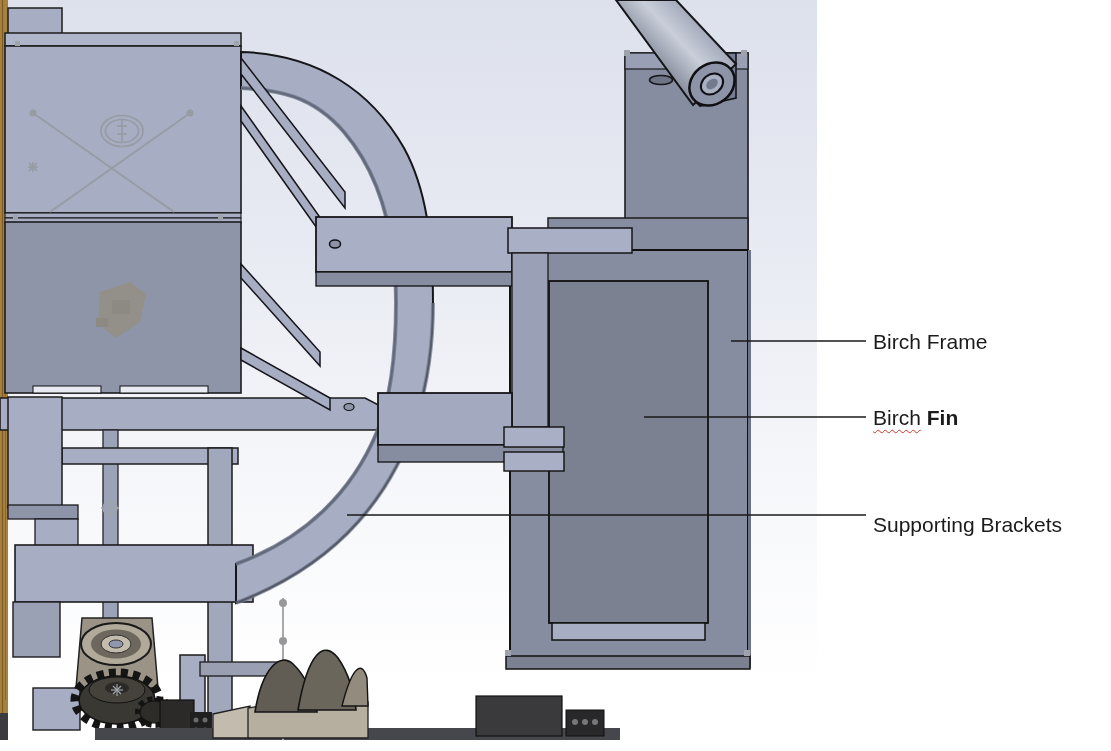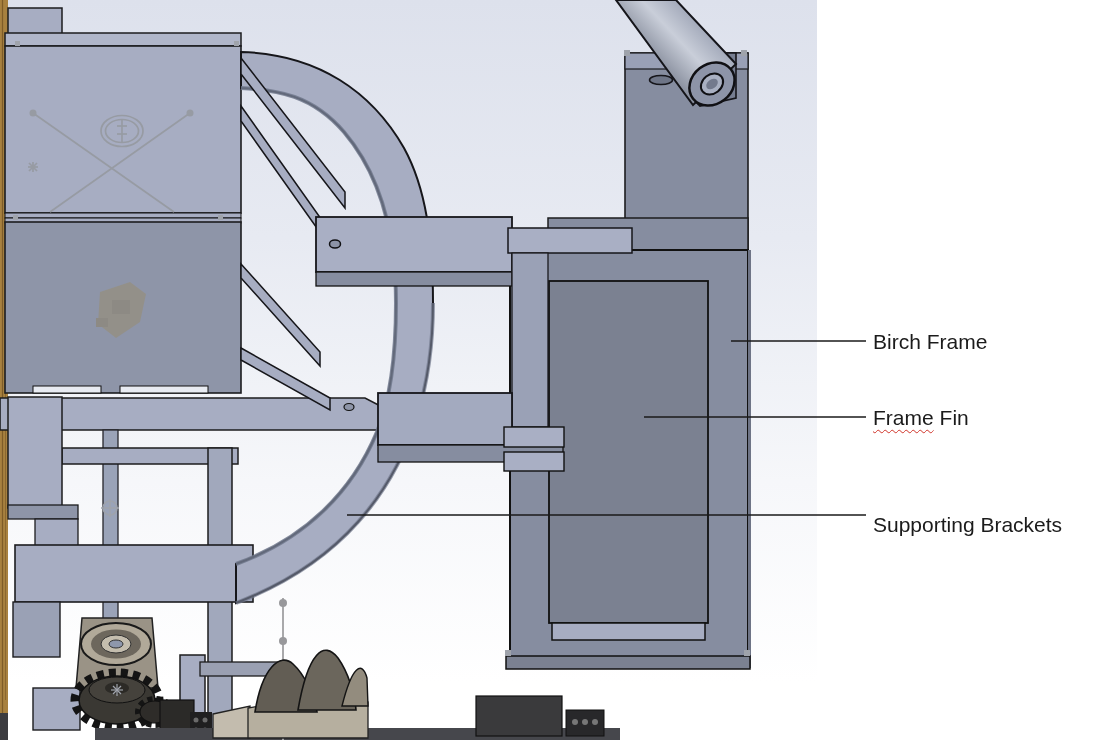--- a/index.html
+++ b/index.html
@@ -5,21 +5,21 @@
   html,body{margin:0;padding:0;background:#ffffff;}
   body{width:1111px;height:751px;position:relative;overflow:hidden;
        font-family:"Liberation Sans", sans-serif;}
   .viewport{position:absolute;left:0;top:0;width:818px;height:741px;}
   .labels{position:absolute;left:0;top:0;width:937px;height:751px;pointer-events:none;}
   .cad-label{position:absolute;left:873px;font-size:21px;line-height:25px;color:#1b1b1b;
              white-space:nowrap;pointer-events:auto;}
   .lbl-1{top:329px;} .lbl-2{top:405px;} .lbl-3{top:512px;}
   .wavy{text-decoration:underline;text-decoration-style:wavy;
         text-decoration-color:#d0342a;text-decoration-thickness:1px;text-underline-offset:4px;}
-  .w2{margin-left:0.28em;}
+  .w2{margin-left:0.28em;font-weight:bold;}
   svg{display:block;}
   .leader-overlay{position:absolute;left:0;top:0;pointer-events:none;}
 </style>
 </head>
 <body>
 
 <div class="viewport">
 <svg width="818" height="741" viewBox="0 0 818 741">
   <defs>
     <linearGradient id="bgGrad" x1="0" y1="0" x2="0" y2="1">
@@ -237,18 +237,18 @@
   <line x1="731" y1="341" x2="866" y2="341" stroke="#1a1a1a" stroke-width="1.4"></line>
   <line x1="644" y1="417" x2="866" y2="417" stroke="#1a1a1a" stroke-width="1.4"></line>
   <line x1="347" y1="515" x2="866" y2="515" stroke="#1a1a1a" stroke-width="1.4"></line>
 </svg>
 
 <div class="labels">
   <div class="cad-label lbl-1">
     <span>Birch Frame</span>
   </div>
   <div class="cad-label lbl-2">
-    <span class="wavy">Frame</span><span class="w2">Fin</span>
+    <span class="wavy">Birch</span><span class="w2">Fin</span>
   </div>
   <div class="cad-label lbl-3">
     <span>Supporting Brackets</span>
   </div>
 </div>
 
 </body></html>

